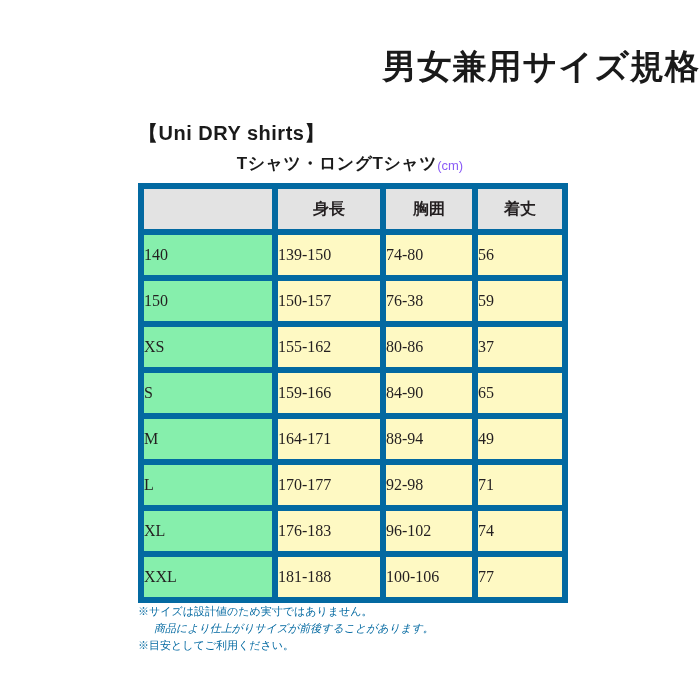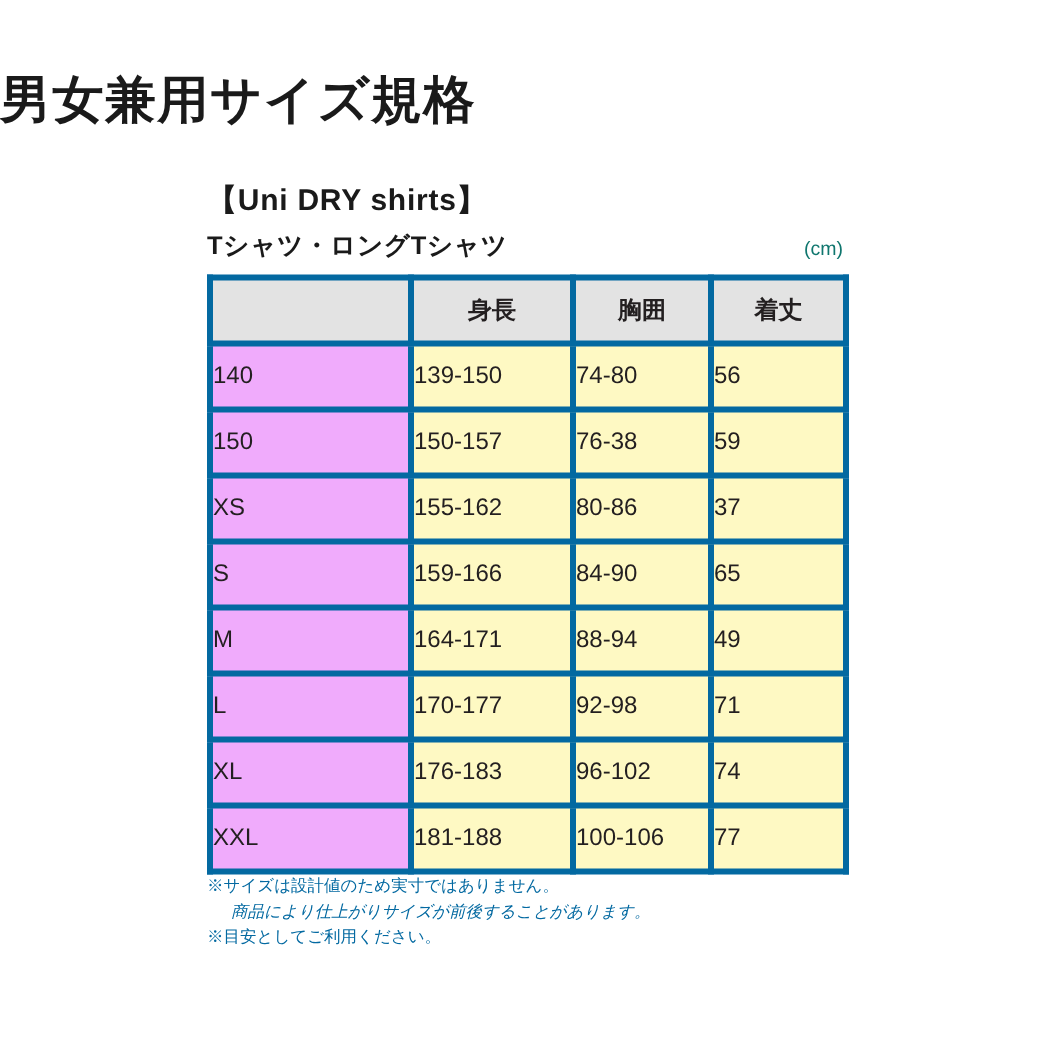--- a/index.html
+++ b/index.html
@@ -14,21 +14,21 @@
     color: #231f20;
     overflow: hidden;
   }
   .page {
     position: relative;
     width: 700px;
     height: 700px;
     box-sizing: border-box;
   }
   .title {
-    text-align: left;
+    text-align: right;
     font-size: 34px;
     font-weight: bold;
     letter-spacing: 1px;
     margin-top: 44px;
     color: #1a1a1a;
   }
   .content {
     width: 424px;
     margin: 0 auto;
     margin-top: 30px;
@@ -36,58 +36,59 @@
   .subtitle {
     font-size: 20px;
     font-weight: bold;
     color: #1a1a1a;
     margin-bottom: 5px;
     letter-spacing: 0.5px;
   }
   .sub-row {
     display: flex;
     align-items: flex-end;
-    justify-content: space-between;
+    justify-content: center;
     margin-bottom: 8px;
   }
   .category {
     font-size: 17px;
     font-weight: bold;
     color: #1a1a1a;
     letter-spacing: 0.5px;
   }
   .unit {
     font-size: 13px;
-    color: #0f766e;
+    color: #8b5cf6;
     padding-bottom: 2px;
   }
   table.size-table {
     border-collapse: collapse;
     width: 424px;
     table-layout: fixed;
   }
   table.size-table th,
   table.size-table td {
-    border: 4px solid #0369a1;
+    border: 6px solid #0369a1;
     font-size: 16px;
     color: #231f20;
     height: 40px;
     padding: 0;
     font-weight: normal;
+    font-family: Liberation Serif, serif;
   }
   table.size-table thead th {
     background: #e3e3e3;
     font-weight: bold;
     font-size: 16px;
   }
   table.size-table tbody td {
     background: #fef9c3;
   }
   table.size-table tbody td.size-col {
-    background: #f0abfc;
+    background: #86efac;
   }
   col.c-size { width: 134px; }
   col.c-height { width: 108px; }
   col.c-chest { width: 92px; }
   col.c-length { width: 90px; }
   .notes {
     font-size: 11px;
     line-height: 1.55;
     color: #0369a1;
   }

